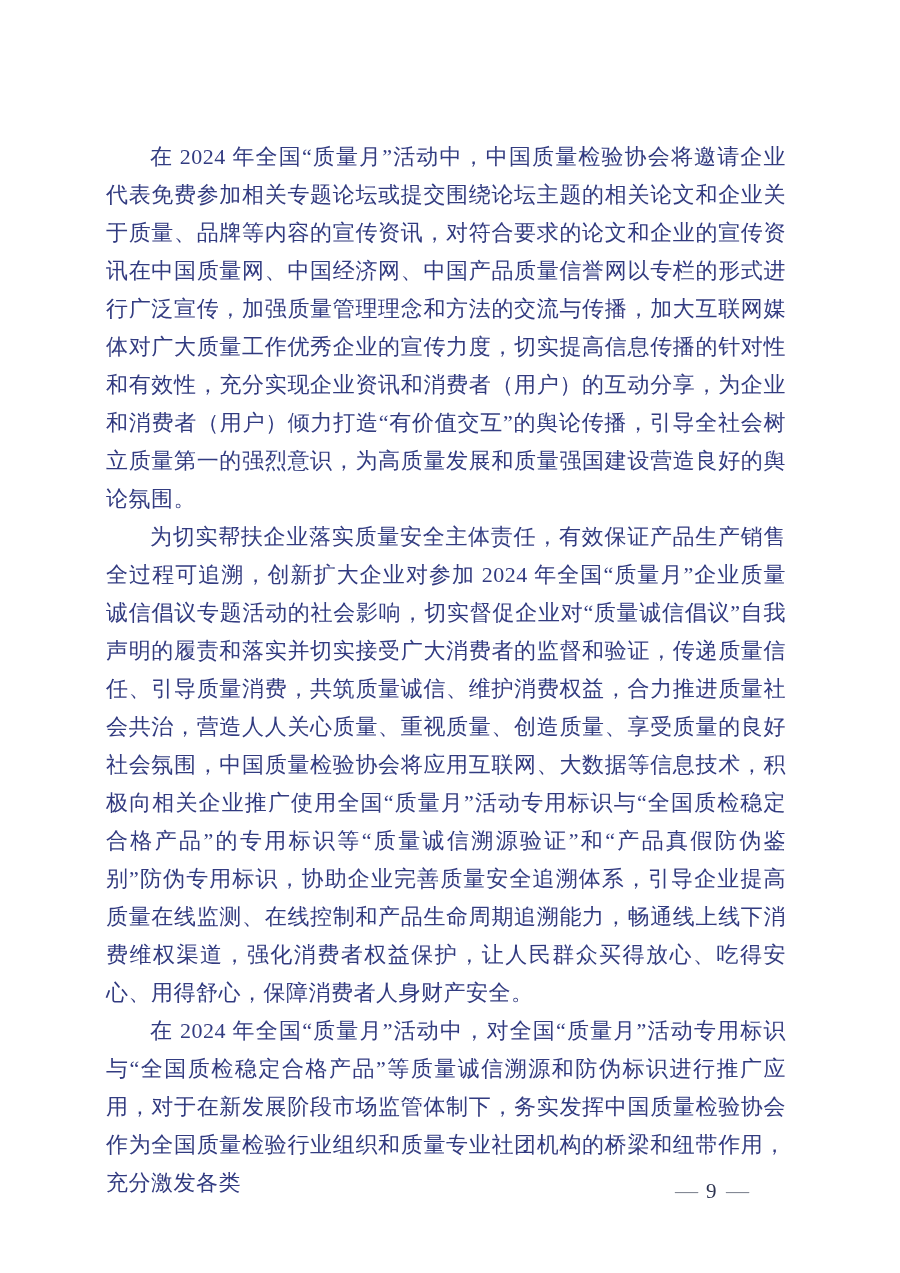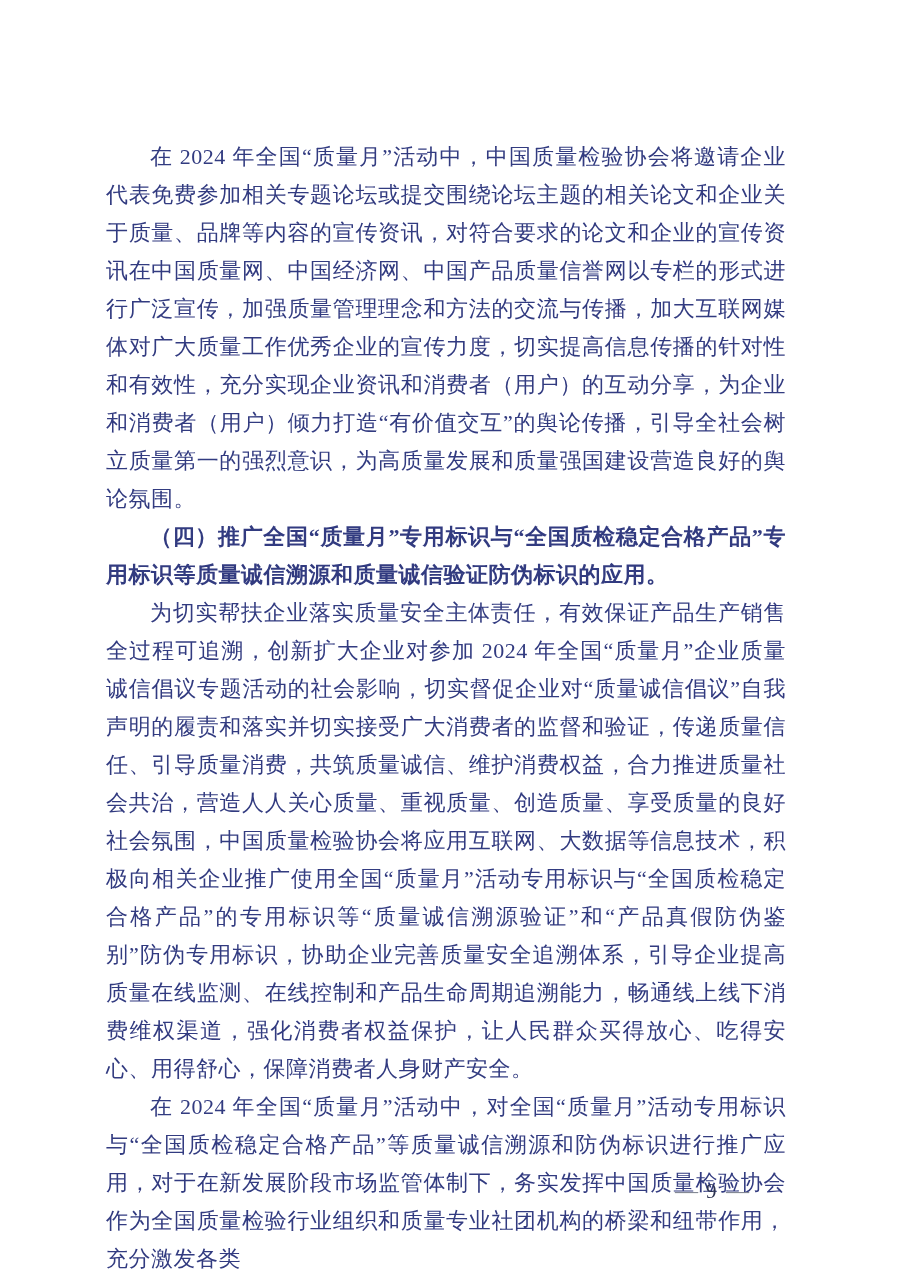--- a/index.html
+++ b/index.html
@@ -60,21 +60,20 @@
     letter-spacing: 1px;
   }
 </style>
 </head>
 <body>
 
 <div class="page">
 
   <div class="text-block">
     <p class="body-para">在 2024 年全国“质量月”活动中，中国质量检验协会将邀请企业代表免费参加相关专题论坛或提交围绕论坛主题的相关论文和企业关于质量、品牌等内容的宣传资讯，对符合要求的论文和企业的宣传资讯在中国质量网、中国经济网、中国产品质量信誉网以专栏的形式进行广泛宣传，加强质量管理理念和方法的交流与传播，加大互联网媒体对广大质量工作优秀企业的宣传力度，切实提高信息传播的针对性和有效性，充分实现企业资讯和消费者（用户）的互动分享，为企业和消费者（用户）倾力打造“有价值交互”的舆论传播，引导全社会树立质量第一的强烈意识，为高质量发展和质量强国建设营造良好的舆论氛围。</p>
-    <p class="heading">（四）推广全国“质量月”专用标识与“全国质检稳定合格产品”专用标识等质量诚信溯源和质量诚信验证防伪标识的应用。</p>
     <p class="body-para">为切实帮扶企业落实质量安全主体责任，有效保证产品生产销售全过程可追溯，创新扩大企业对参加 2024 年全国“质量月”企业质量诚信倡议专题活动的社会影响，切实督促企业对“质量诚信倡议”自我声明的履责和落实并切实接受广大消费者的监督和验证，传递质量信任、引导质量消费，共筑质量诚信、维护消费权益，合力推进质量社会共治，营造人人关心质量、重视质量、创造质量、享受质量的良好社会氛围，中国质量检验协会将应用互联网、大数据等信息技术，积极向相关企业推广使用全国“质量月”活动专用标识与“全国质检稳定合格产品”的专用标识等“质量诚信溯源验证”和“产品真假防伪鉴别”防伪专用标识，协助企业完善质量安全追溯体系，引导企业提高质量在线监测、在线控制和产品生命周期追溯能力，畅通线上线下消费维权渠道，强化消费者权益保护，让人民群众买得放心、吃得安心、用得舒心，保障消费者人身财产安全。</p>
     <p class="body-para">在 2024 年全国“质量月”活动中，对全国“质量月”活动专用标识与“全国质检稳定合格产品”等质量诚信溯源和防伪标识进行推广应用，对于在新发展阶段市场监管体制下，务实发挥中国质量检验协会作为全国质量检验行业组织和质量专业社团机构的桥梁和纽带作用，充分激发各类</p>
   </div>
 
   <div class="footer">
     <span class="dash">—</span>
     <span class="num">9</span>
     <span class="dash">—</span>
   </div>
 

